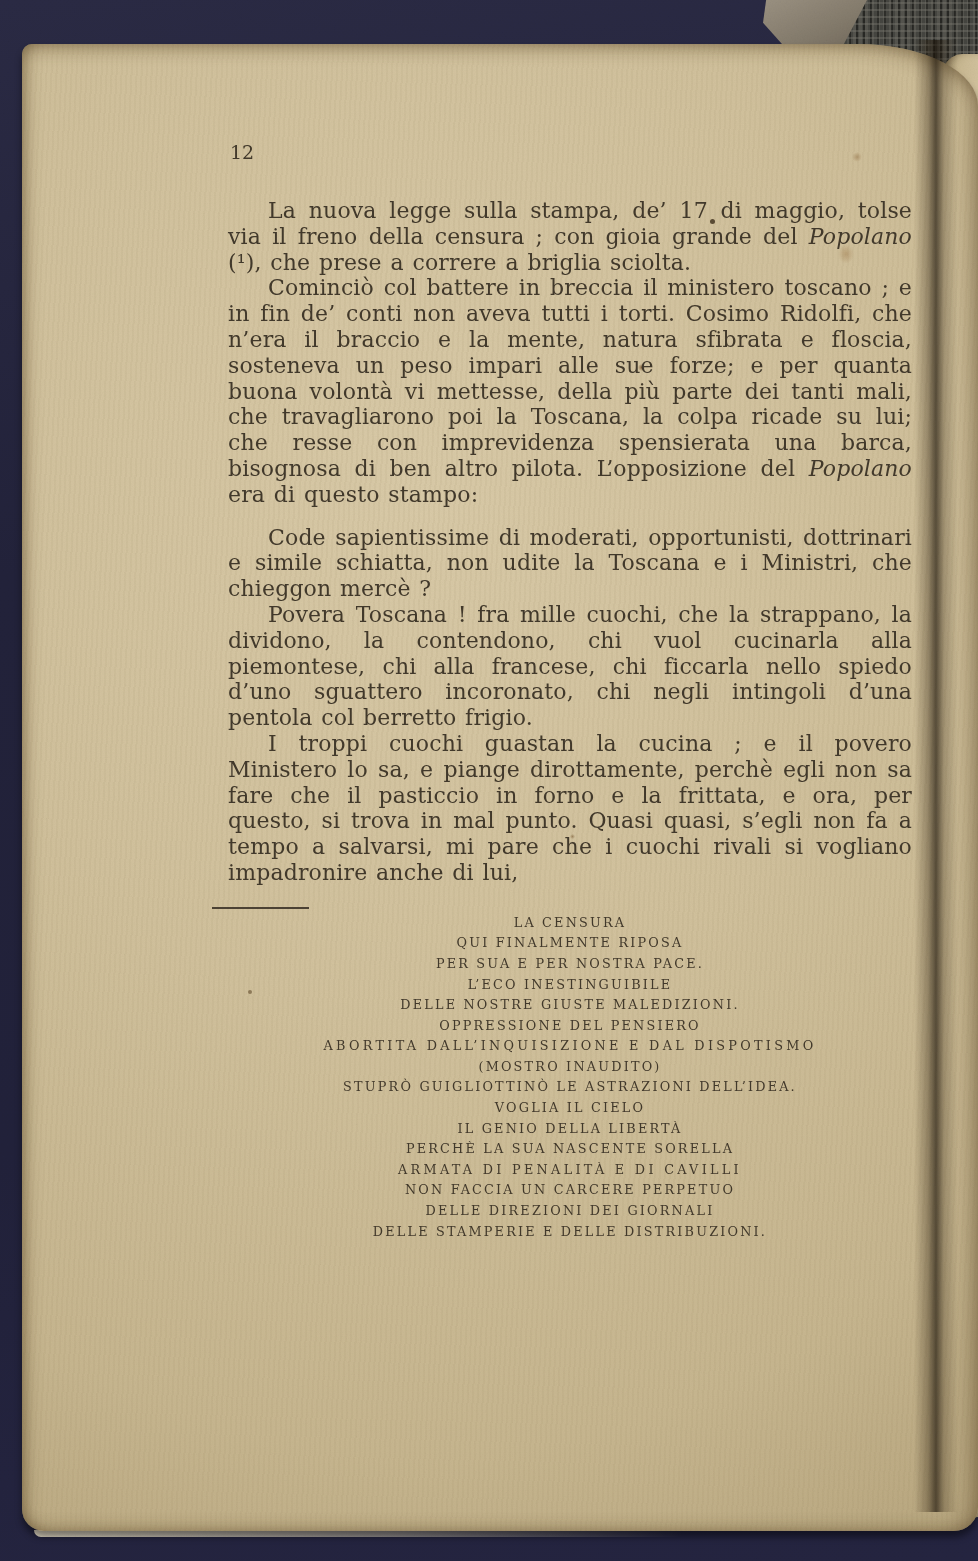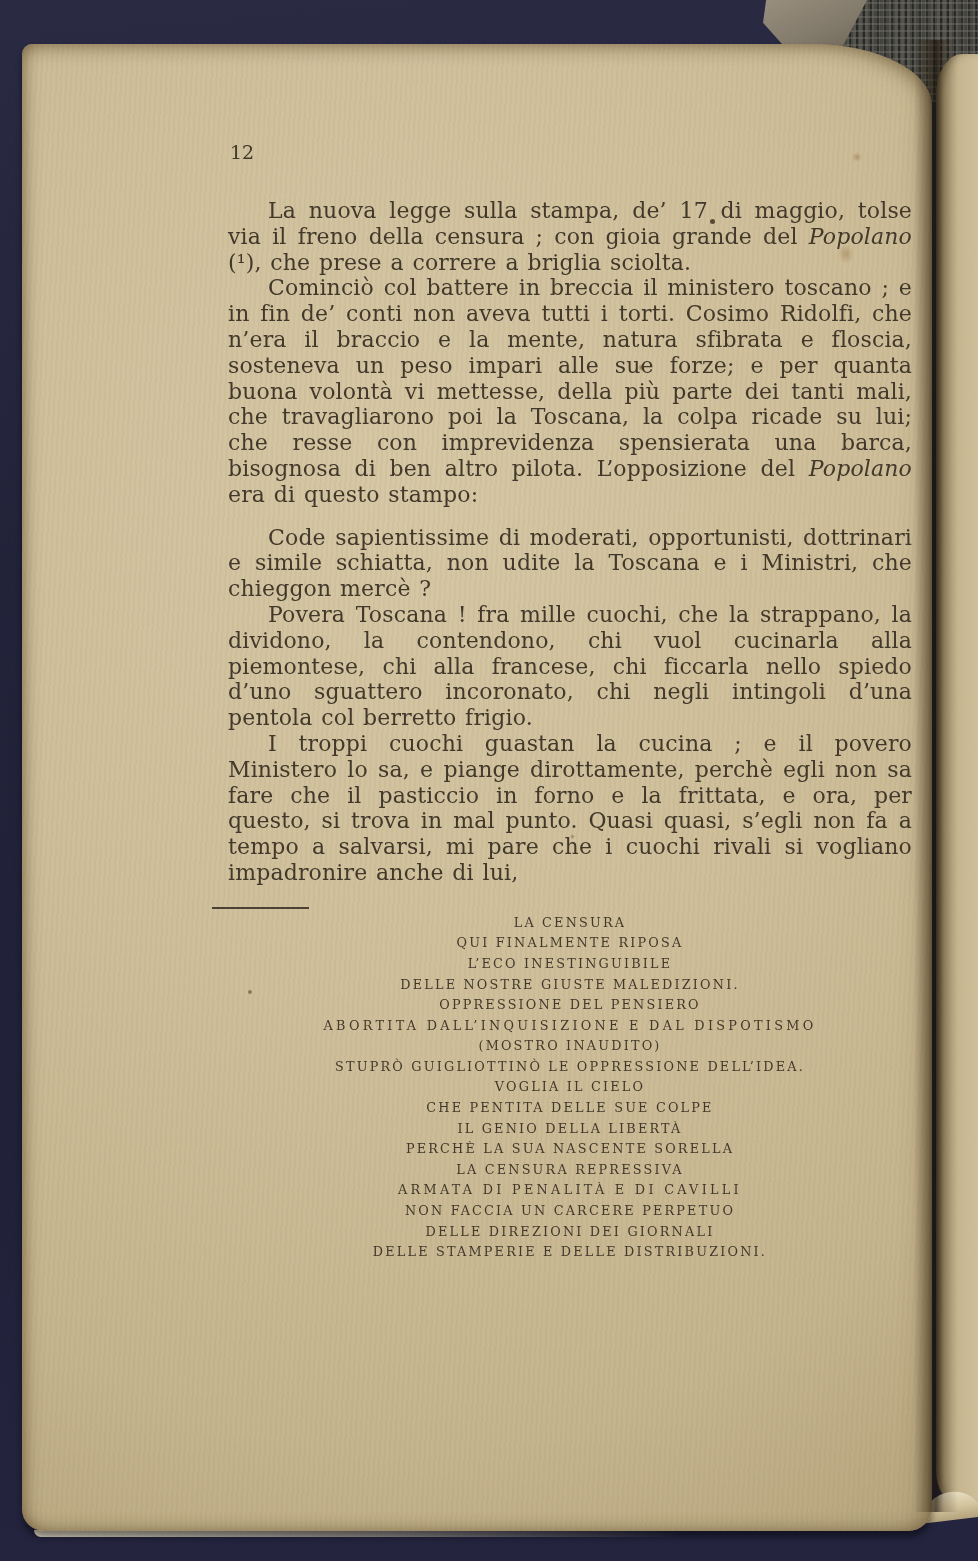--- a/index.html
+++ b/index.html
@@ -45,20 +45,21 @@
     position:absolute;left:22px;top:44px;width:910px;height:1487px;z-index:4;
     background:radial-gradient(ellipse 120% 90% at 42% 30%,
       #d9caa7 0%, #d1c19c 40%, #c7b68f 72%, #b2a078 100%);
     border-radius:10px 120px 24px 22px / 10px 62px 24px 22px;
     box-shadow:
       inset 11px 0 16px -8px rgba(92,72,40,.55),
       inset -15px 0 24px -10px rgba(82,62,32,.5),
       inset 0 13px 18px -10px rgba(92,72,40,.42),
       inset 0 -10px 16px -10px rgba(92,72,40,.35),
       0 6px 7px rgba(0,0,0,.45);
+    padding-left: 46px;
   }
   .page::before{ 
     content:"";position:absolute;inset:0;border-radius:inherit;pointer-events:none;
     background:repeating-linear-gradient(93deg, rgba(120,100,60,.05) 0 2px, transparent 2px 5px);
   }
   
   .page-edge-bottom{
     position:absolute;left:34px;top:1530px;width:650px;height:7px;z-index:3;
     background:linear-gradient(90deg, rgba(240,231,207,.95) 0%, rgba(240,231,207,.55) 55%, rgba(240,231,207,0) 100%);
     border-radius:0 0 8px 8px;filter:blur(.5px);
@@ -138,31 +139,30 @@
           <p class="body-p"><span>Povera Toscana ! fra mille cuochi, che la strappano, la dividono, la contendono, chi vuol cucinarla alla piemontese, chi alla francese, chi ficcarla nello spiedo d’uno sguattero incoronato, chi negli intingoli d’una pentola col berretto frigio.</span></p>
           <p class="body-p"><span>I troppi cuochi guastan la cucina ; e il povero Ministero lo sa, e piange dirottamente, perchè egli non sa fare che il pasticcio in forno e la frittata, e ora, per questo, si trova in mal punto. Quasi quasi, s’egli non fa a tempo a salvarsi, mi pare che i cuochi rivali si vogliano impadronire anche di lui,</span></p>
         </div>
 
       <div class="fn-rule"></div>
 
 
       <div class="epigraph">
           <div class="epi-line">LA CENSURA</div>
           <div class="epi-line">QUI FINALMENTE RIPOSA</div>
+          <div class="epi-line">PER SUA E PER NOSTRA PACE.</div>
           <div class="epi-line">L’ECO INESTINGUIBILE</div>
           <div class="epi-line">DELLE NOSTRE GIUSTE MALEDIZIONI.</div>
           <div class="epi-line">OPPRESSIONE DEL PENSIERO</div>
           <div class="epi-line wide">ABORTITA DALL’INQUISIZIONE E DAL DISPOTISMO</div>
           <div class="epi-line">(MOSTRO INAUDITO)</div>
-          <div class="epi-line">STUPRÒ GUIGLIOTTINÒ LE OPPRESSIONE DELL’IDEA.</div>
+          <div class="epi-line">STUPRÒ GUIGLIOTTINÒ LE ASTRAZIONI DELL’IDEA.</div>
           <div class="epi-line">VOGLIA IL CIELO</div>
-          <div class="epi-line">CHE PENTITA DELLE SUE COLPE</div>
           <div class="epi-line">IL GENIO DELLA LIBERTÀ</div>
           <div class="epi-line">PERCHÈ LA SUA NASCENTE SORELLA</div>
-          <div class="epi-line">LA CENSURA REPRESSIVA</div>
           <div class="epi-line wide">ARMATA DI PENALITÀ E DI CAVILLI</div>
           <div class="epi-line">NON FACCIA UN CARCERE PERPETUO</div>
           <div class="epi-line">DELLE DIREZIONI DEI GIORNALI</div>
           <div class="epi-line">DELLE STAMPERIE E DELLE DISTRIBUZIONI.</div>
         </div>
     </div>
   </div>
 
   <div class="gutter"></div>
 

